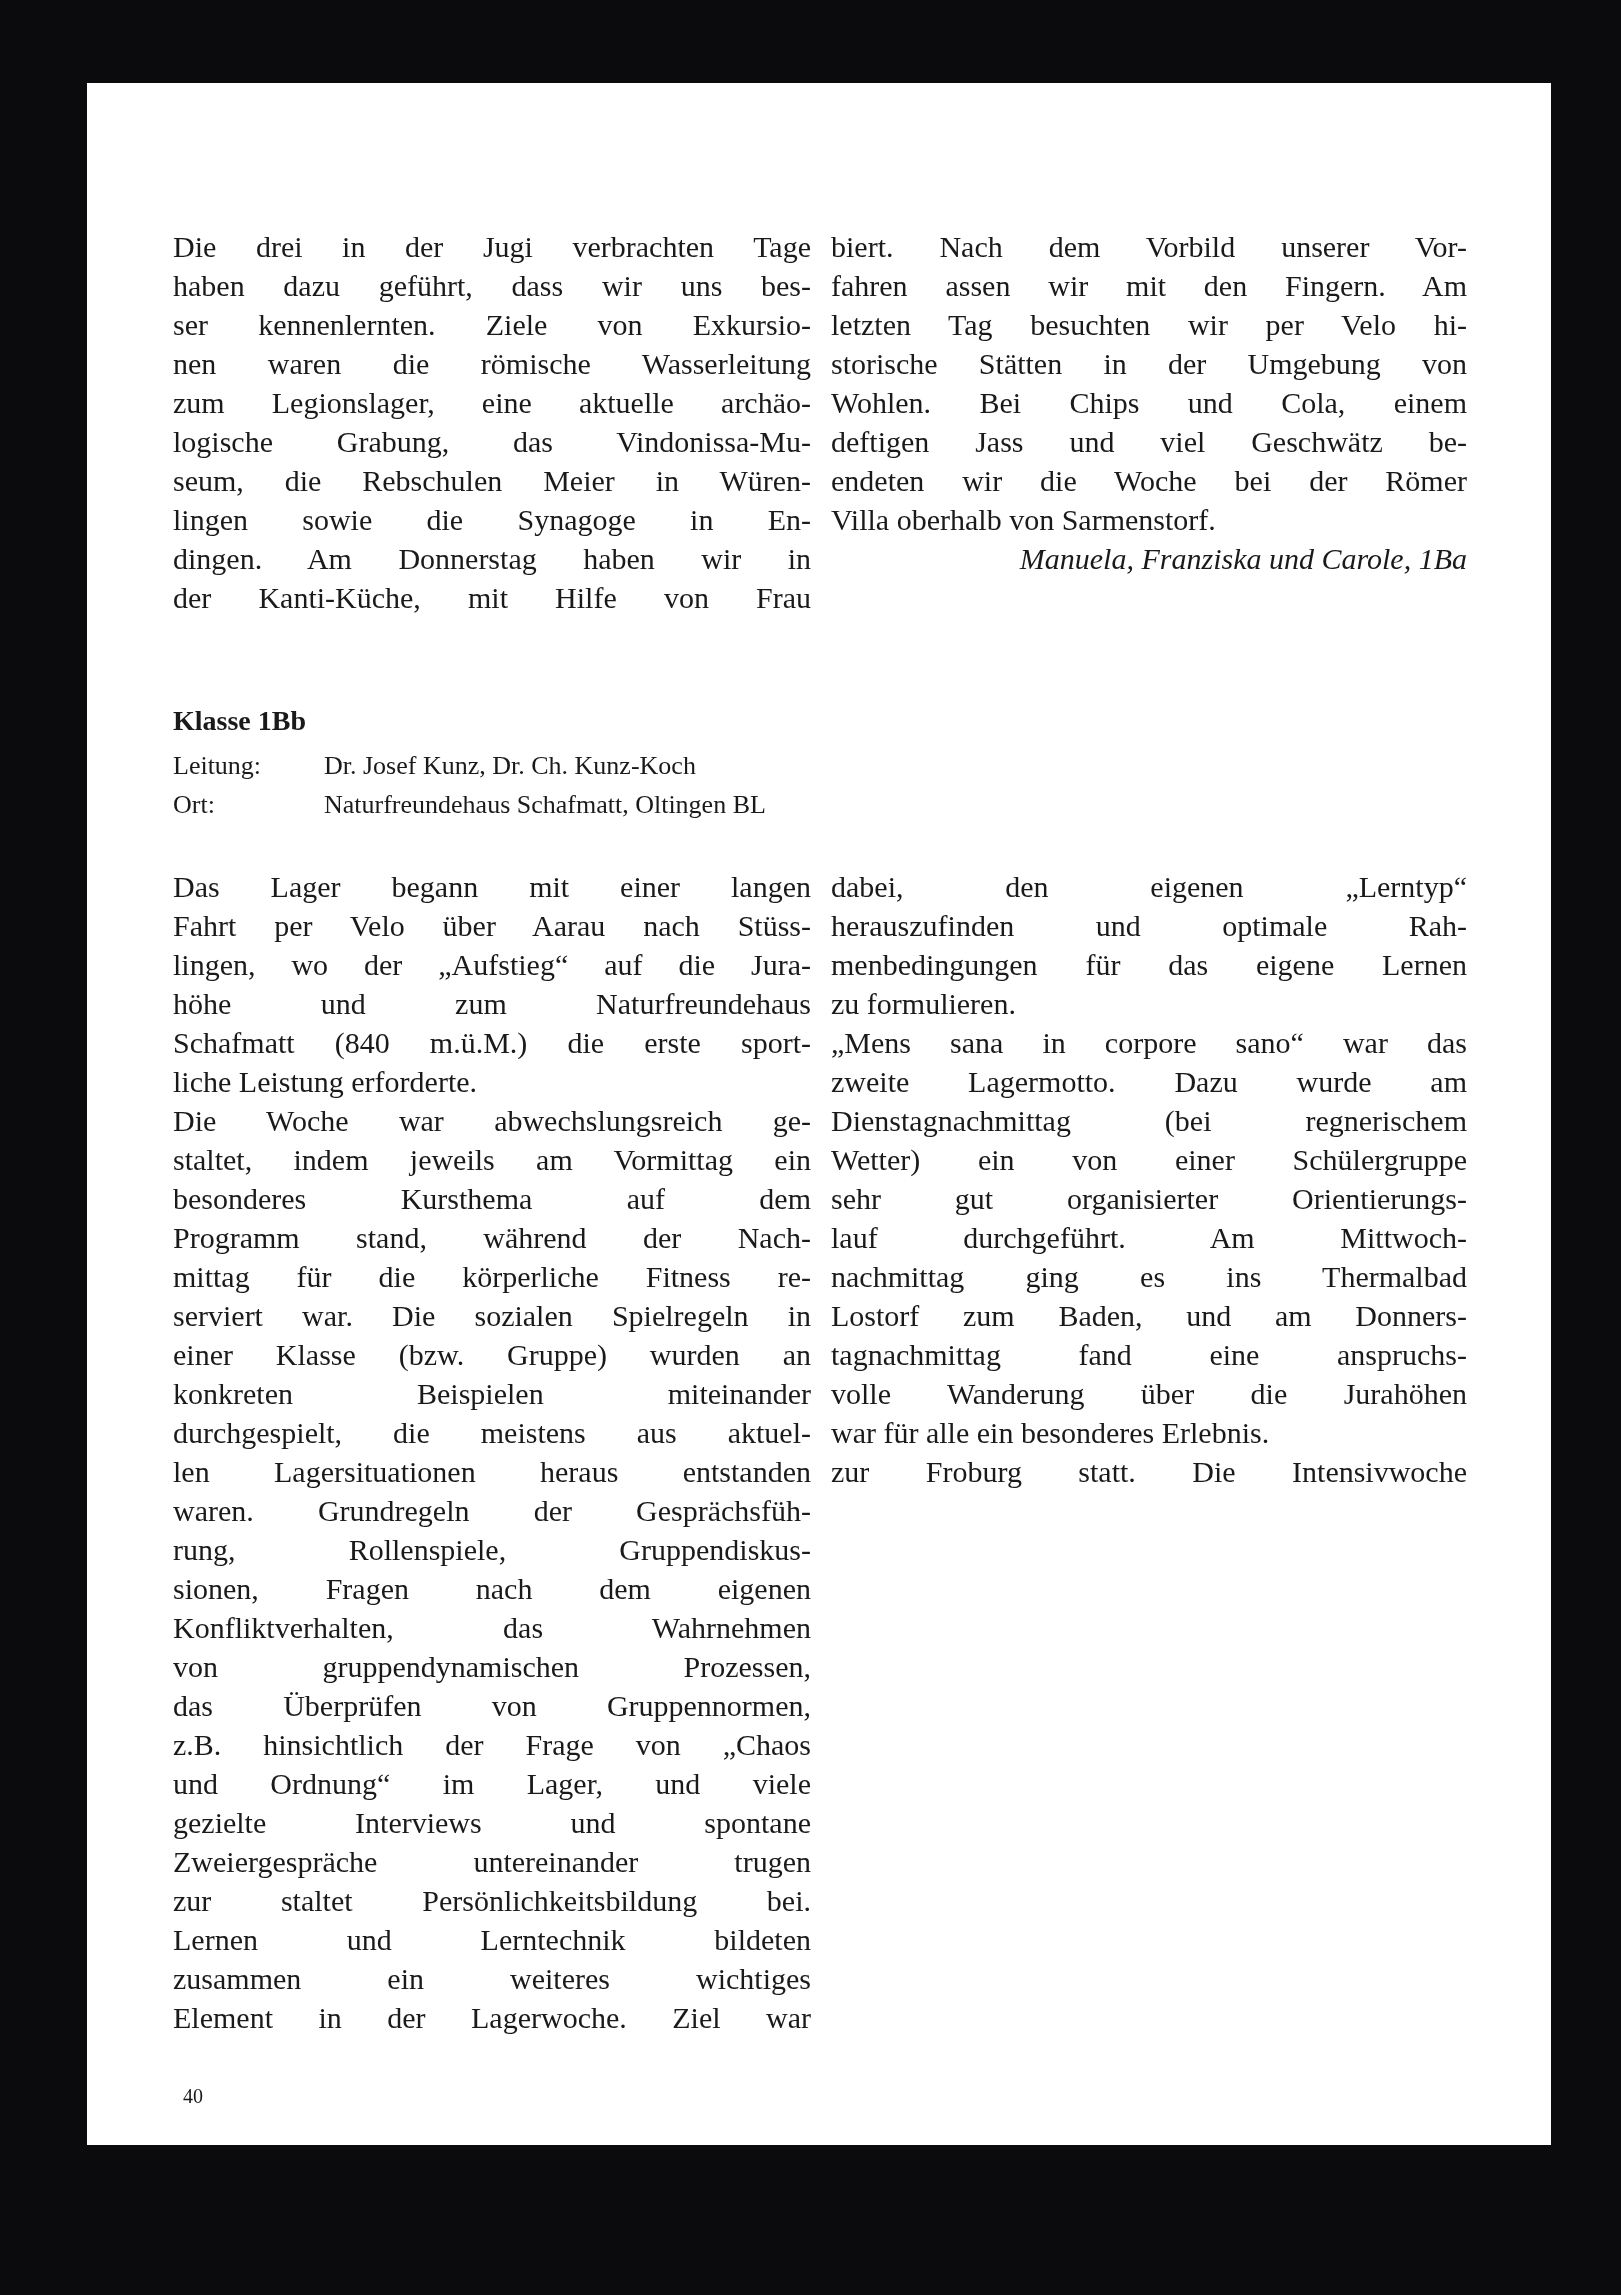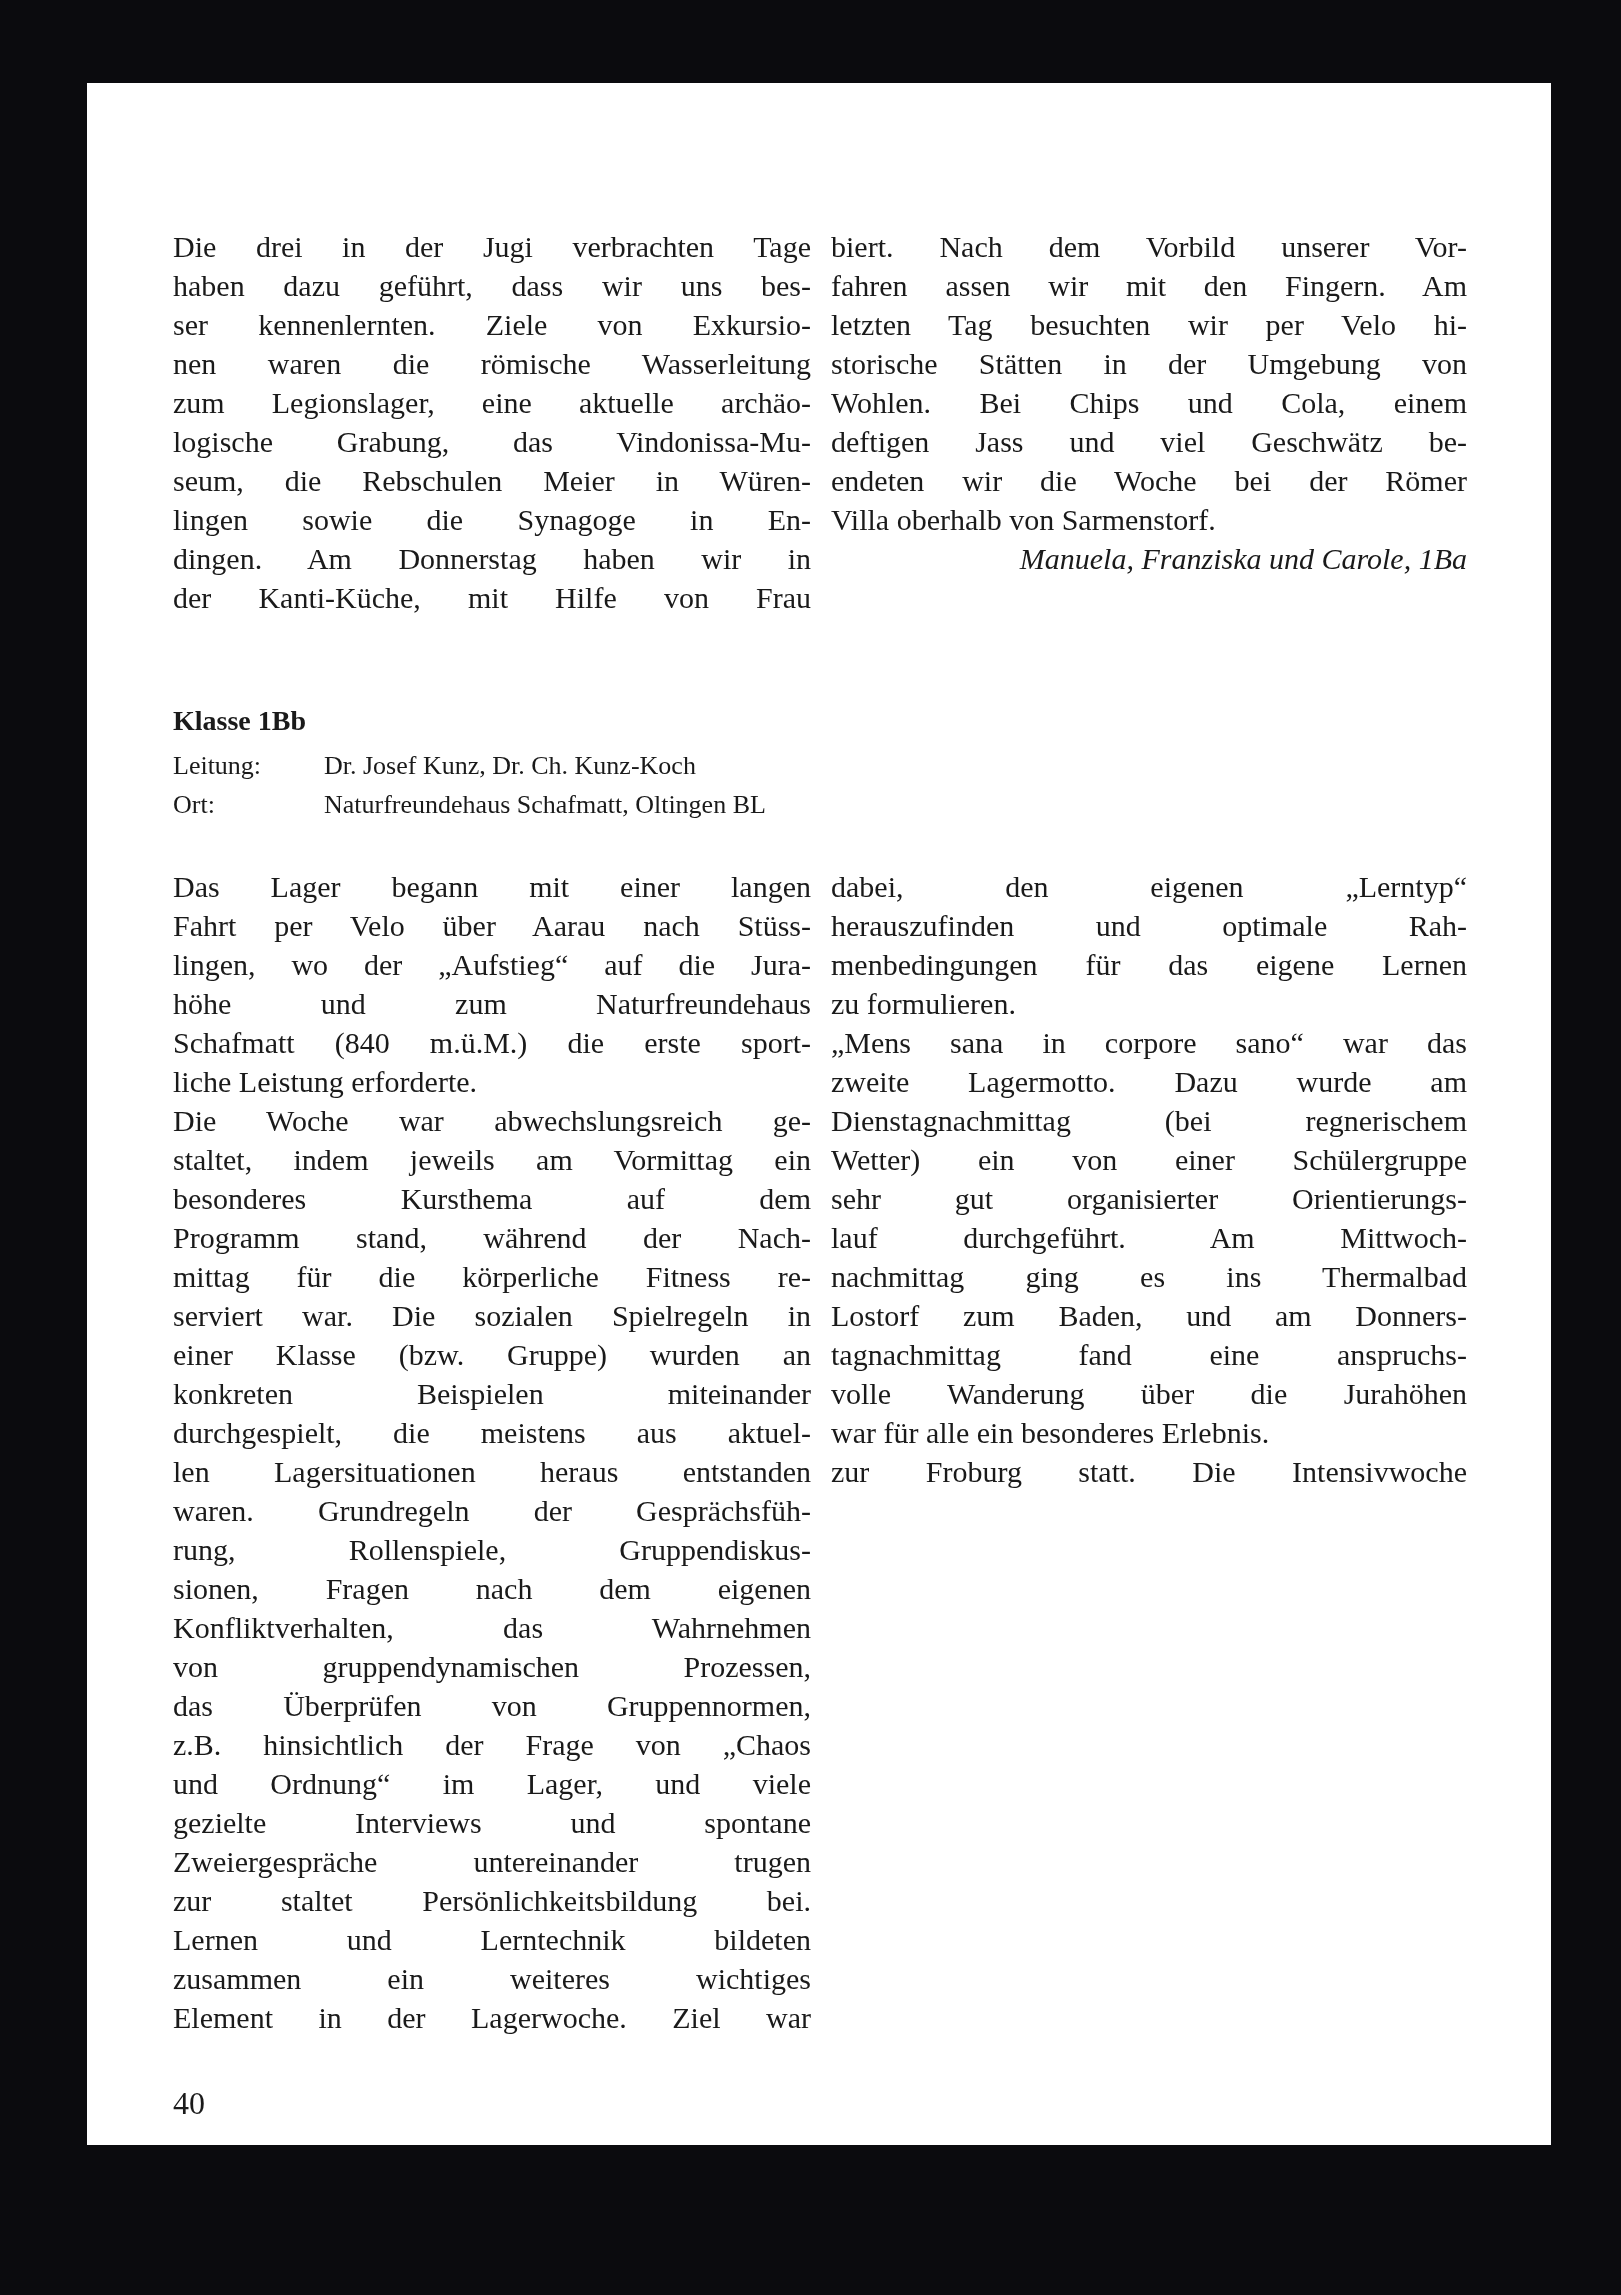--- a/index.html
+++ b/index.html
@@ -57,23 +57,23 @@
       color: #1a1a1a;
       left: 86px;
     }
     .meta .label {
       display: inline-block;
       width: 151px;
     }
     .page-number {
       position: absolute;
       font-family: "Liberation Serif", "DejaVu Serif", serif;
-      font-size: 32px;
+      font-size: 20px;
       color: #1a1a1a;
-      left: 86px;
+      left: 96px;
       top: 2002px;
     }
   </style>
 </head>
 <body>
 
 <div class="page">
 
   <div class="col" style="left:86px; top:144px; width:638px;">
     <span class="line">Die drei in der Jugi verbrachten Tage</span>

